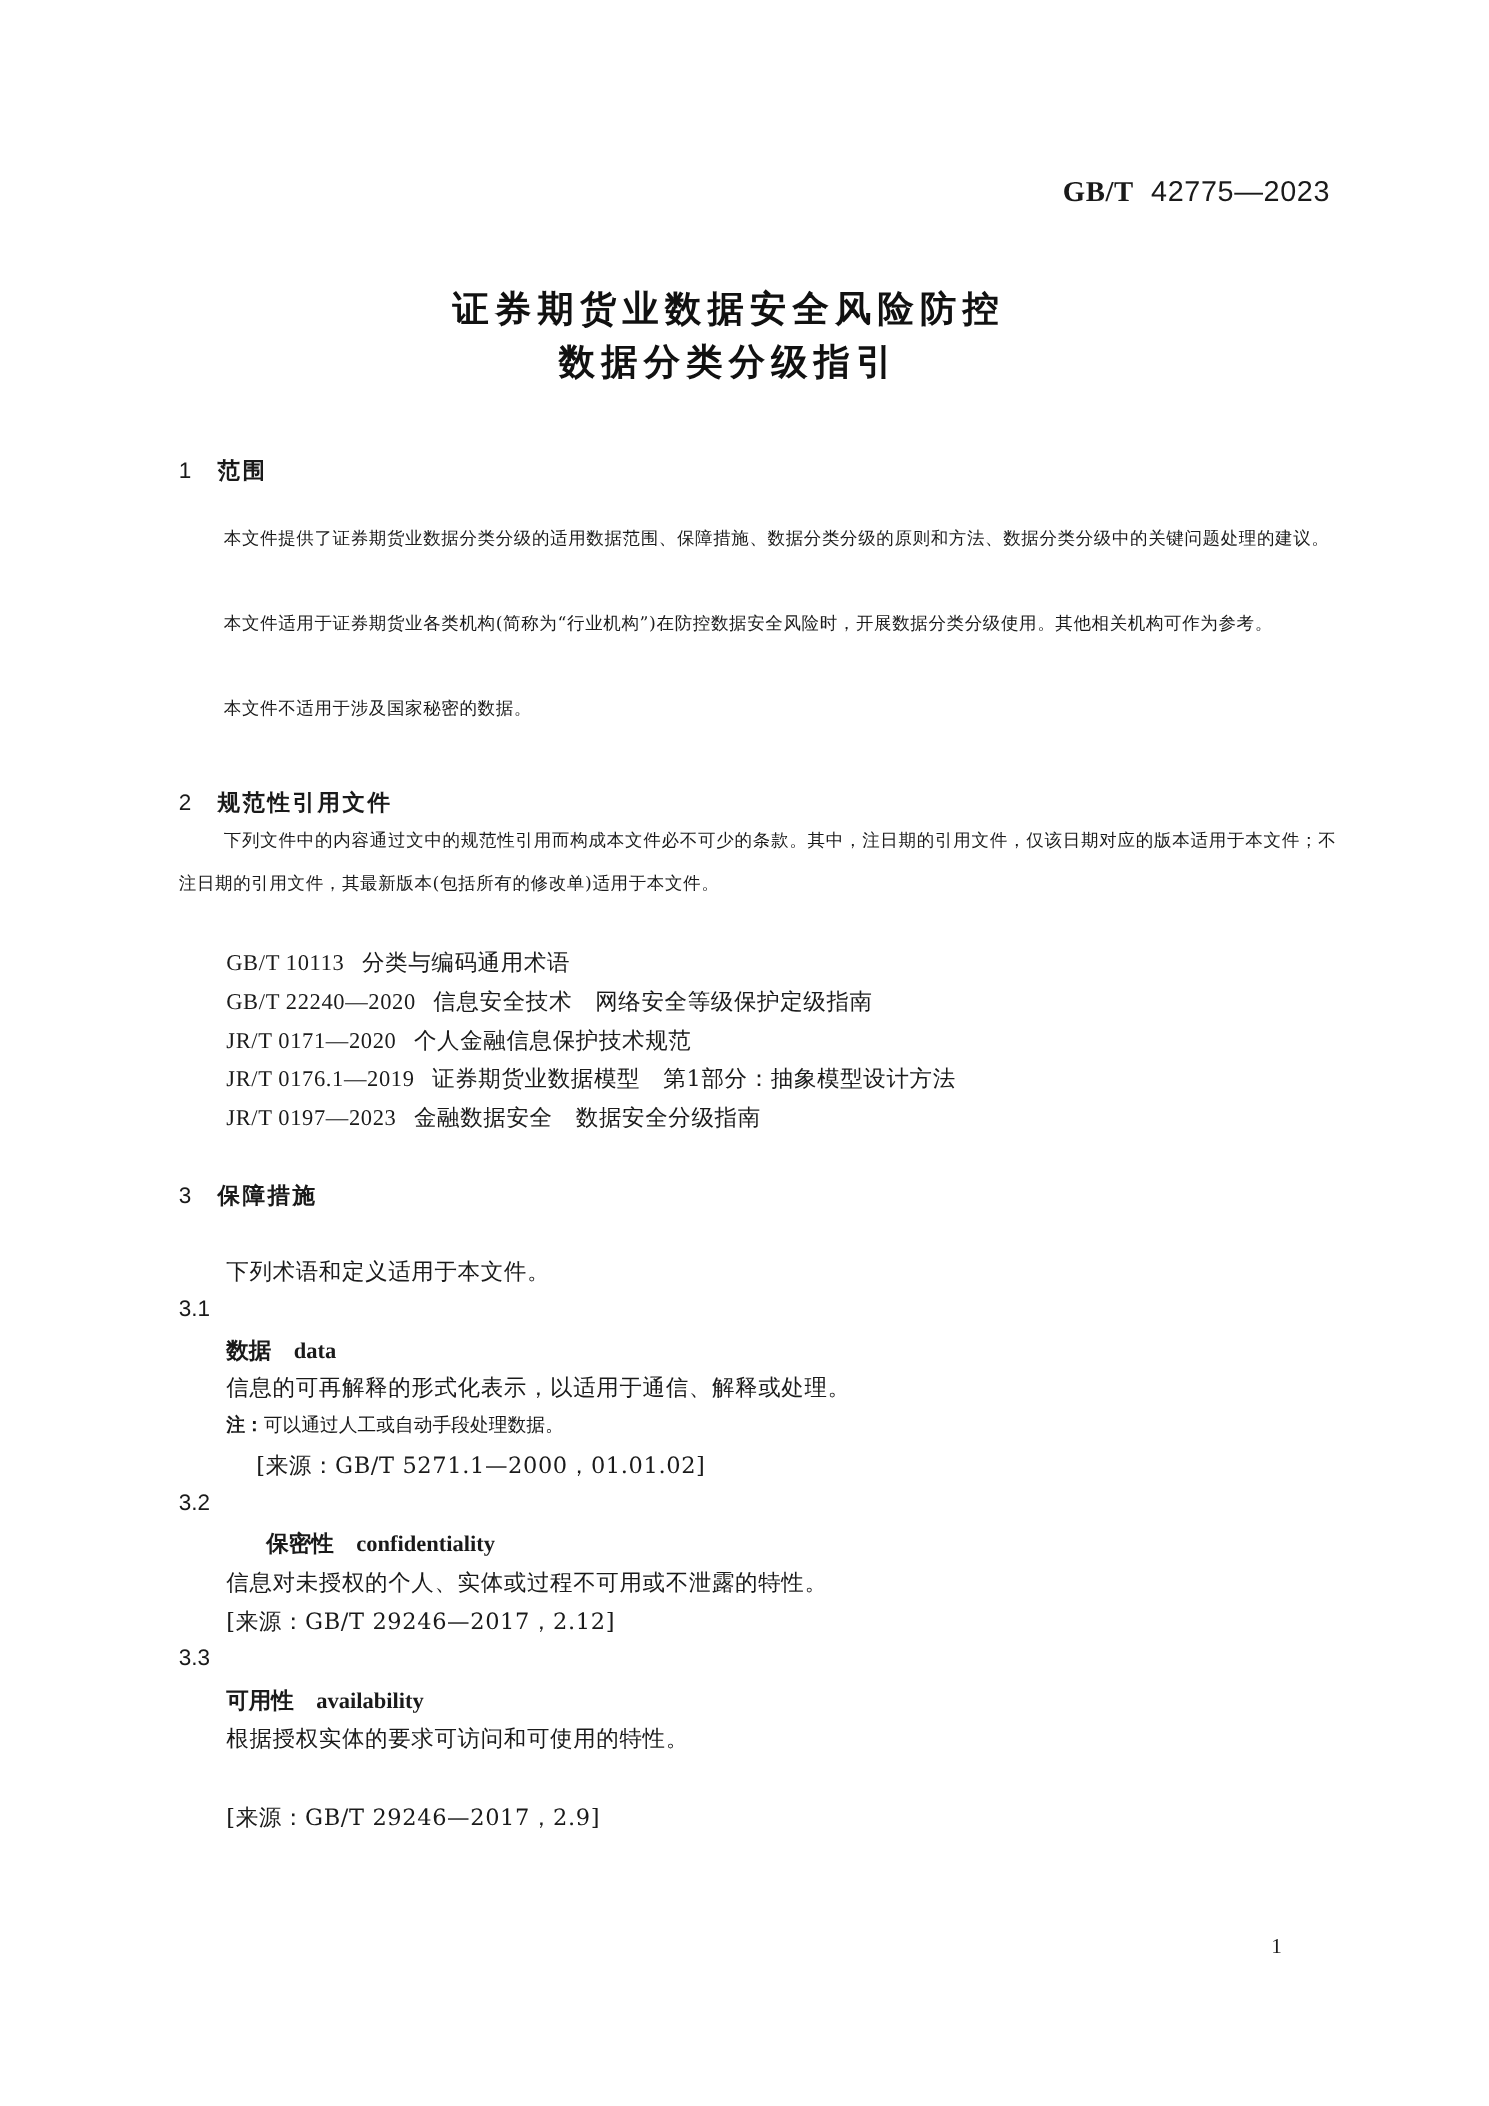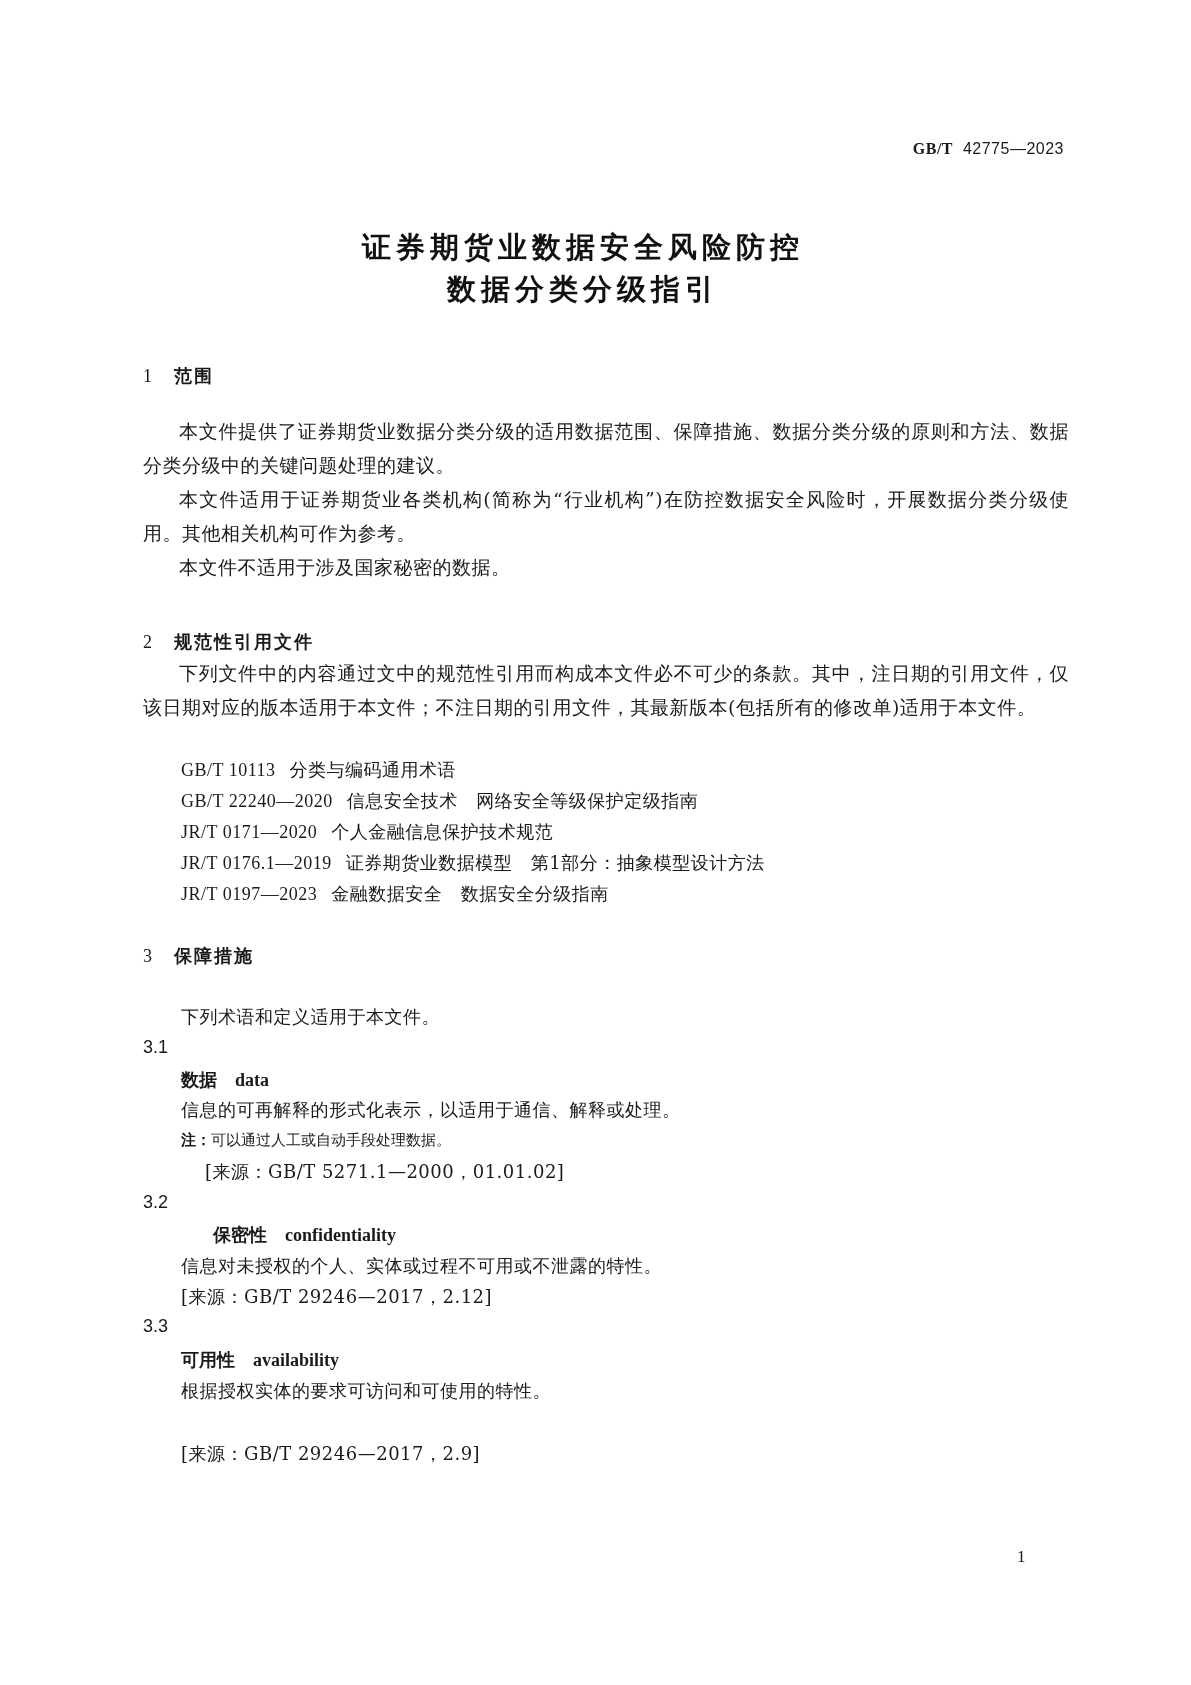--- a/index.html
+++ b/index.html
@@ -3,34 +3,34 @@
   <meta charset="utf-8">
   <style>
     html, body { margin: 0; padding: 0; background: #ffffff; }
     body {
       width: 1191px; height: 1685px; position: relative; overflow: hidden;
       color: #1a1a1a;
       font-family: "DejaVu Serif", "Liberation Serif", serif;
     }
     .abs { position: absolute; white-space: nowrap; }
     .std-code {
-      right: 127px; top: 140px; font-size: 16px; letter-spacing: 0.5px;
+      right: 127px; top: 140px; font-size: 23px; letter-spacing: 0.5px;
       font-family: "Liberation Sans", "DejaVu Sans", sans-serif;
     }
     .std-code b { font-family: "Liberation Serif", "DejaVu Serif", serif; font-weight: bold; }
     .title {
       left: 0; width: 1166px; text-align: center; font-size: 29px; letter-spacing: 5px;
       font-family: "DejaVu Sans", "Liberation Sans", sans-serif; font-weight: bold; color: #111;
     }
     .h1 {
       left: 143px; font-size: 18px; letter-spacing: 2px;
-      font-family: Liberation Serif, serif; font-weight: bold;
+      font-family: Liberation Sans, sans-serif; font-weight: bold;
     }
     .h1 .num { display: inline-block; width: 31px; font-weight: normal; }
-    .p { left: 143px; width: 926px; font-size: 19px; line-height: 34px; white-space: normal; text-align: justify; text-indent: 36px; letter-spacing: 0.5px; }
+    .p { left: 143px; width: 926px; font-size: 14px; line-height: 34px; white-space: normal; text-align: justify; text-indent: 36px; letter-spacing: 0.5px; }
     .line { left: 181px; font-size: 18px; letter-spacing: 0.5px; }
     .ref .code { display: inline-block; margin-right: 14px; font-family: "Liberation Serif", "DejaVu Serif", serif; }
     .termnum { left: 143px; font-size: 18px; font-family: "Liberation Sans", "DejaVu Sans", sans-serif; }
     .termname { left: 181px; font-size: 18px; font-weight: bold; font-family: "DejaVu Sans", "Liberation Sans", sans-serif; }
     .termname .en { font-family: "Liberation Serif", "DejaVu Serif", serif; margin-left: 18px; }
     .note { left: 181px; font-size: 15px; }
     .note b { font-family: "DejaVu Sans", sans-serif; }
     .page-num { left: 1017px; top: 1547px; font-size: 17px; font-family: "Liberation Serif", serif; }
   </style>
 </head>

